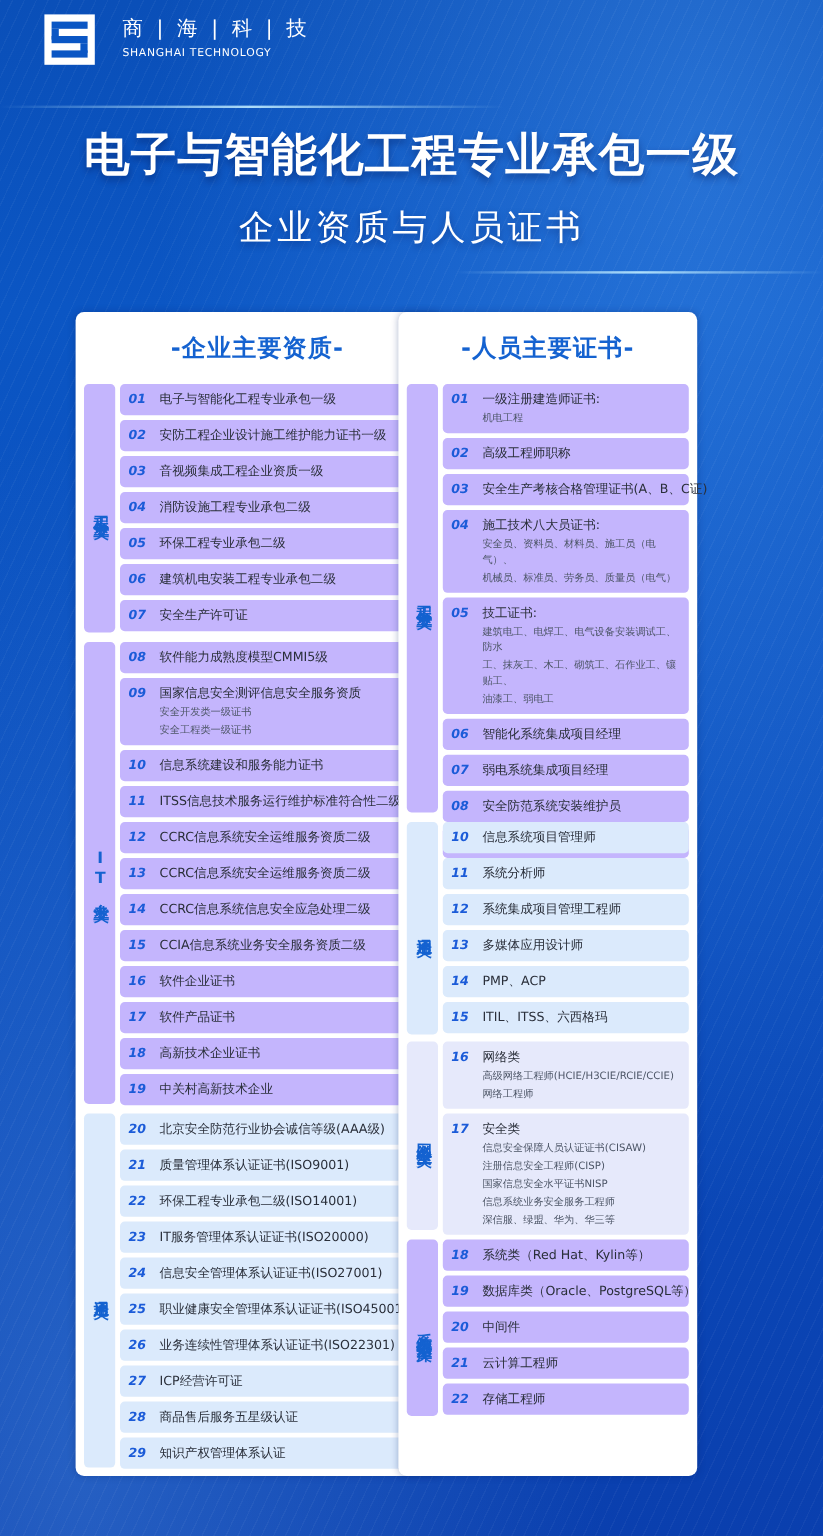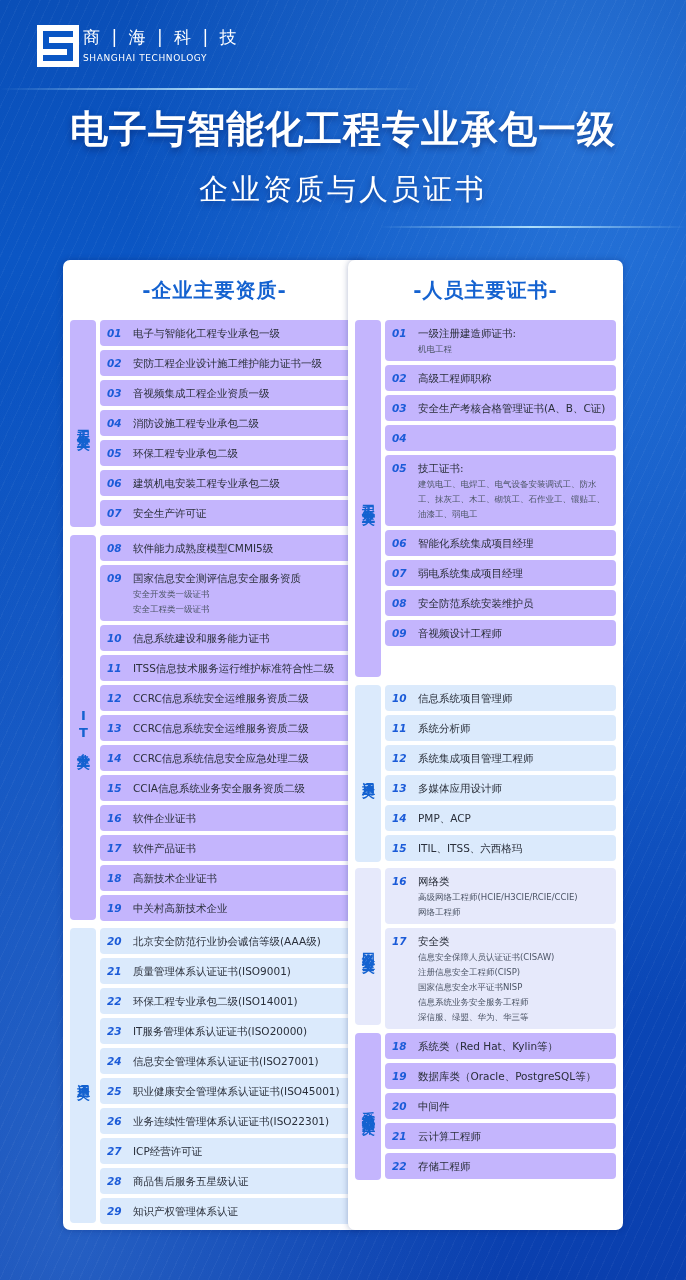--- a/index.html
+++ b/index.html
@@ -5,35 +5,35 @@
   html,body{margin:0;padding:0;}
   body{width:686px;height:1280px;overflow:hidden;position:relative;
     font-family:"DejaVu Sans","Liberation Sans",sans-serif;
     background:linear-gradient(180deg,#0a4fb8 0%,#0b56c4 20%,#0a4cbc 60%,#0a3fae 100%);}
   .bg-lines{position:absolute;inset:0;pointer-events:none;
     background:
       repeating-linear-gradient(115deg,rgba(255,255,255,0.04) 0 1px,transparent 1px 9px),
       radial-gradient(ellipse at 85% 10%,rgba(90,170,255,0.35),transparent 55%),
       radial-gradient(ellipse at 10% 95%,rgba(120,190,255,0.25),transparent 50%);}
   .glow{position:absolute;height:2px;background:linear-gradient(90deg,rgba(160,220,255,0),rgba(190,235,255,0.9),rgba(160,220,255,0));}
-  .logo{position:absolute;left:37px;top:25px;display:flex;align-items:center;gap:4px;}
+  .logo{position:absolute;left:37px;top:12px;display:flex;align-items:center;gap:23px;}
   .logo-mark{width:42px;height:42px;background:#fff;position:relative;}
   .logo-mark .s1{position:absolute;left:6px;top:6px;width:30px;height:6px;background:#0a56c4;}
   .logo-mark .s2{position:absolute;left:6px;top:12px;width:6px;height:9px;background:#0a56c4;}
   .logo-mark .s3{position:absolute;left:6px;top:18px;width:30px;height:6px;background:#0a56c4;}
   .logo-mark .s4{position:absolute;left:30px;top:24px;width:6px;height:8px;background:#0a56c4;}
   .logo-mark .s5{position:absolute;left:6px;top:30px;width:30px;height:6px;background:#0a56c4;}
   .logo-text{color:#fff;}
   .logo-cn{font-size:17px;letter-spacing:3px;line-height:20px;}
   .logo-en{font-size:9px;letter-spacing:0.6px;line-height:14px;margin-top:4px;}
   .title{position:absolute;left:0;right:0;top:104px;text-align:center;color:#fff;font-size:38px;font-weight:bold;letter-spacing:1px;text-shadow:0 3px 6px rgba(0,20,80,0.45);}
   .subtitle{position:absolute;left:0;right:0;top:170px;text-align:center;color:#fff;font-size:29px;font-weight:normal;letter-spacing:3px;text-shadow:0 3px 6px rgba(0,20,80,0.4);}
   .card{position:absolute;top:260px;height:970px;background:#fff;border-radius:7px;box-shadow:0 0 6px rgba(0,30,100,0.3);}
   .card.left{left:63px;width:303px;}
-  .card.right{left:348px;width:275px;}
+  .card.right{left:332px;width:249px;}
   .card-title{position:absolute;left:0;right:0;top:17px;text-align:center;color:#1462d0;font-size:20px;font-weight:bold;letter-spacing:1px;}
   .group{position:absolute;left:7px;right:7px;}
   .cat{position:absolute;left:0;top:0;bottom:0;width:26px;border-radius:4px;background:#e0f0fa;display:flex;align-items:center;justify-content:center;}
   .cat span{writing-mode:vertical-rl;text-orientation:upright;color:#1462d0;font-size:13px;font-weight:bold;letter-spacing:2px;}
   .items{position:absolute;left:30px;right:0;top:0;}
   .item{position:relative;margin-bottom:4px;border-radius:4px;padding:5px 6px 5px 7px;min-height:16px;display:flex;align-items:flex-start;}
   .g-a .item,.g-a .cat{background:#c4b5fd;}
   .g-b .item,.g-b .cat{background:#dbeafc;}
   .g-c .item,.g-c .cat{background:#e6e9fb;}
   .num{width:26px;flex:0 0 26px;color:#1b5bd8;font-size:10.5px;font-weight:bold;font-style:italic;line-height:16px;}
@@ -289,20 +289,25 @@
           </div>
         </div>
         <div class="item">
           <div class="num">03</div>
           <div class="body">
             <div class="main">安全生产考核合格管理证书(A、B、C证)</div>
           </div>
         </div>
         <div class="item">
           <div class="num">04</div>
+          <div class="body">
+            <div class="main">施工技术八大员证书:</div>
+            <div class="sub">安全员、资料员、材料员、施工员（电气）、</div>
+            <div class="sub">机械员、标准员、劳务员、质量员（电气）</div>
+          </div>
         </div>
         <div class="item">
           <div class="num">05</div>
           <div class="body">
             <div class="main">技工证书:</div>
             <div class="sub">建筑电工、电焊工、电气设备安装调试工、防水</div>
             <div class="sub">工、抹灰工、木工、砌筑工、石作业工、镶贴工、</div>
             <div class="sub">油漆工、弱电工</div>
           </div>
         </div>

